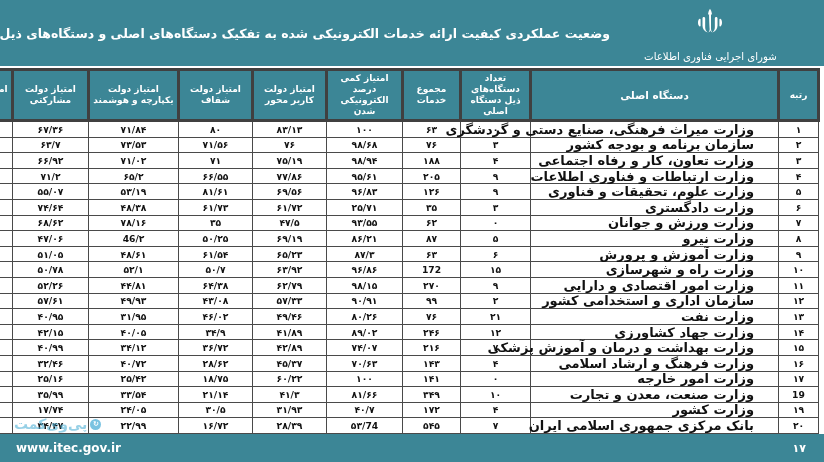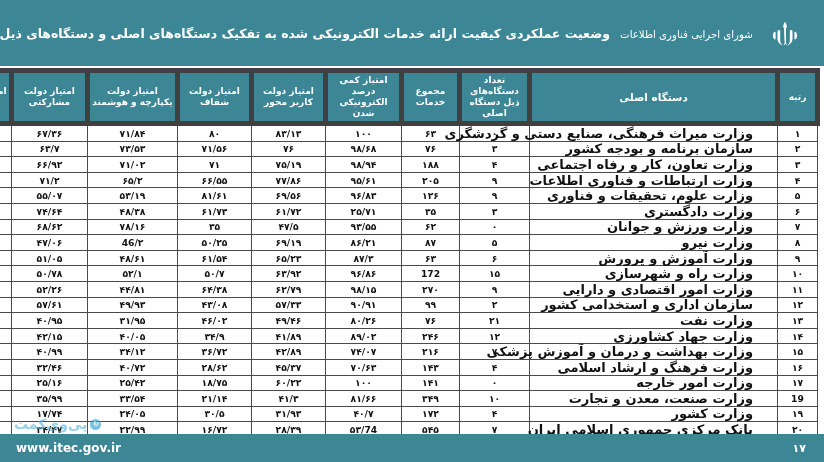--- a/index.html
+++ b/index.html
@@ -15,21 +15,21 @@
   .header-band{
     position:absolute;top:0;left:0;
     width:824px;height:66px;
     background:#3c8696;
     display:flex;align-items:center;
     box-sizing:border-box;
   }
   .header-right{
     position:absolute;right:14px;top:4px;
     width:200px;height:60px;
-    display:flex;flex-direction:row;
+    display:flex;flex-direction:column;
     align-items:center;justify-content:center;
     gap:14px;
   }
   .emblem{
     width:34px;height:30px;display:block;
   }
   .council-name{
     color:#ffffff;font-size:10.5px;
     white-space:nowrap;
     letter-spacing:.2px;
@@ -59,21 +59,21 @@
     table-layout:fixed;
     direction:rtl;
   }
   table.grid th{
     background:#3c8696;
     color:#ffffff;
     font-size:9px;
     font-weight:700;
     line-height:11px;
     height:46px;
-    border:5px solid #404040;
+    border:3px solid #404040;
     padding:1px 2px;
     vertical-align:middle;
     text-align:center;
   }
   table.grid th.h-main{
     font-size:10.5px;
   }
   table.grid td{
     border:1px solid #4a4a4a;
     height:14.6px;

